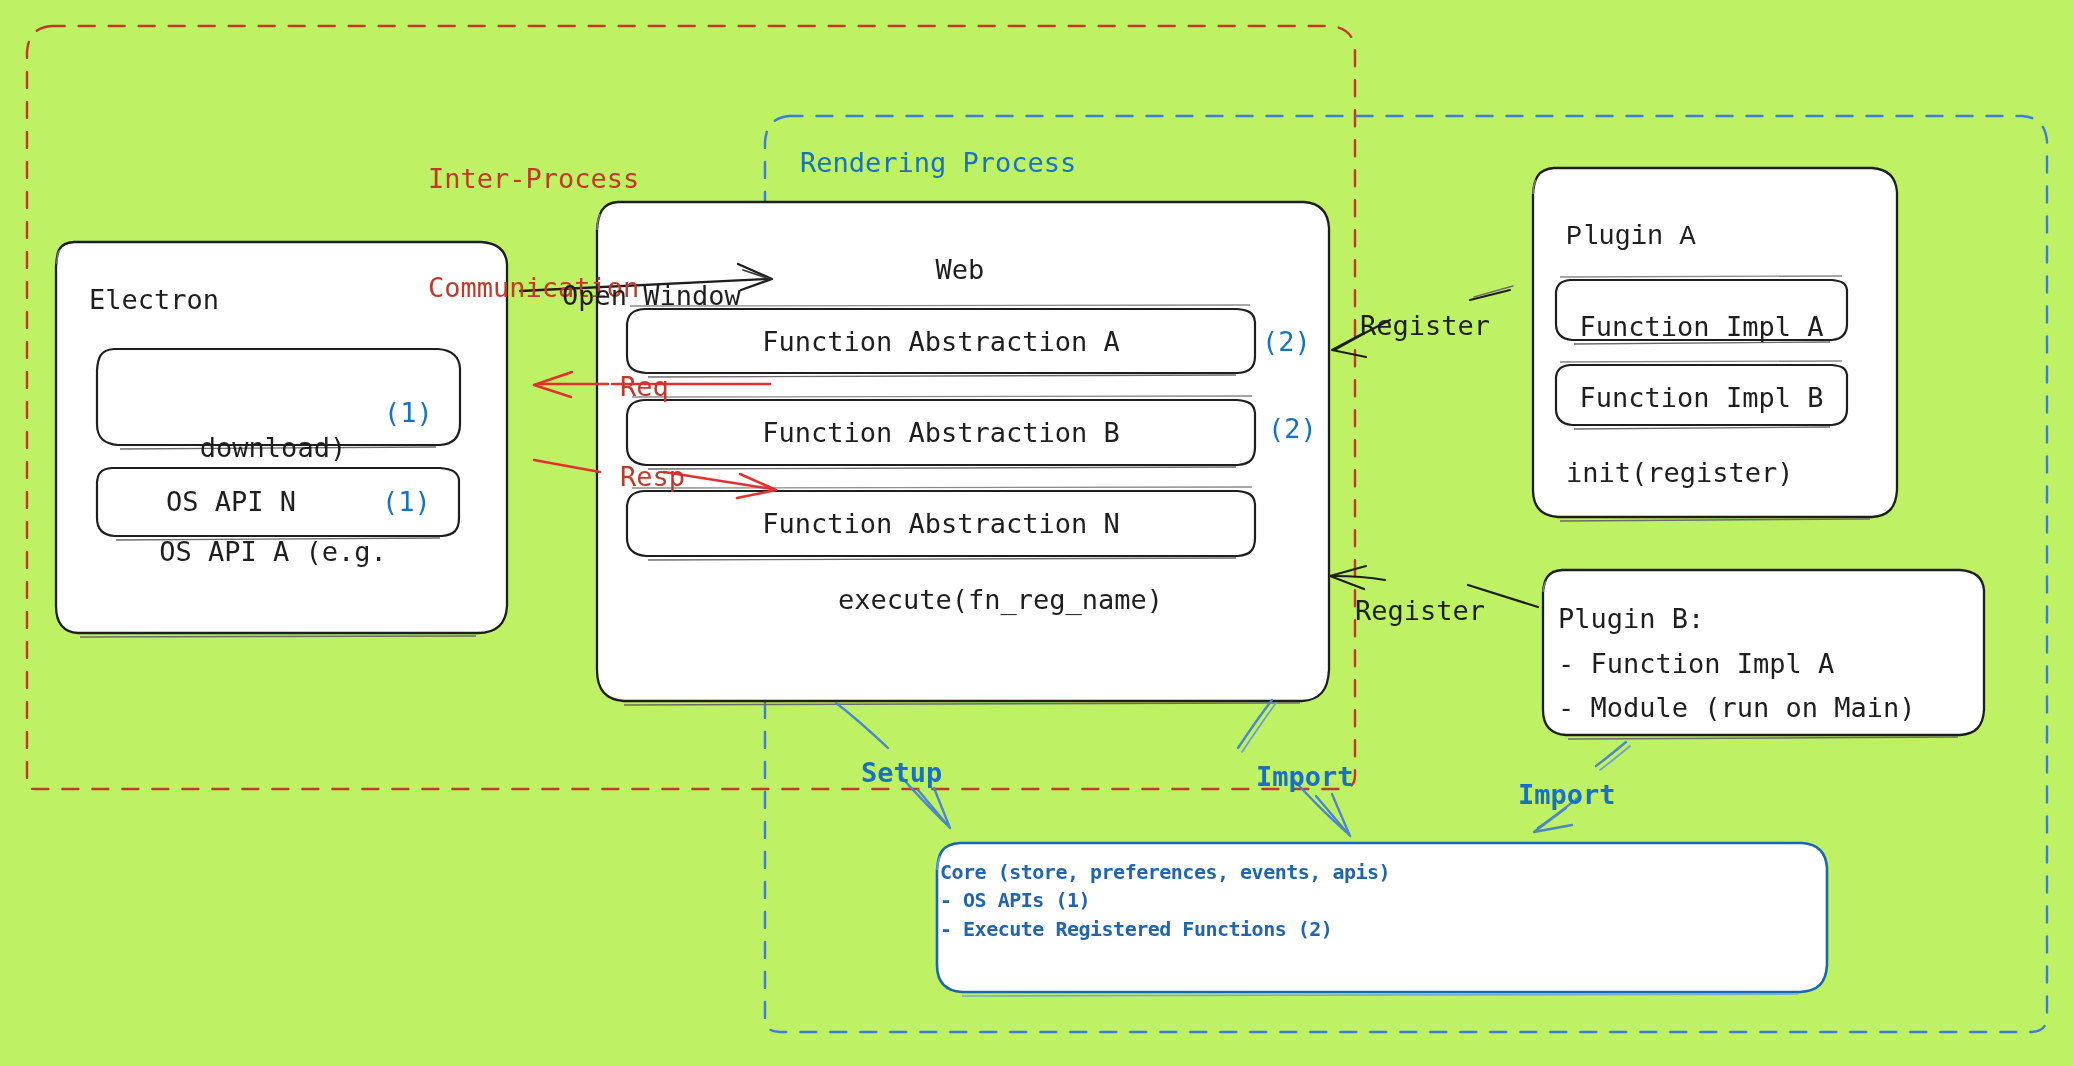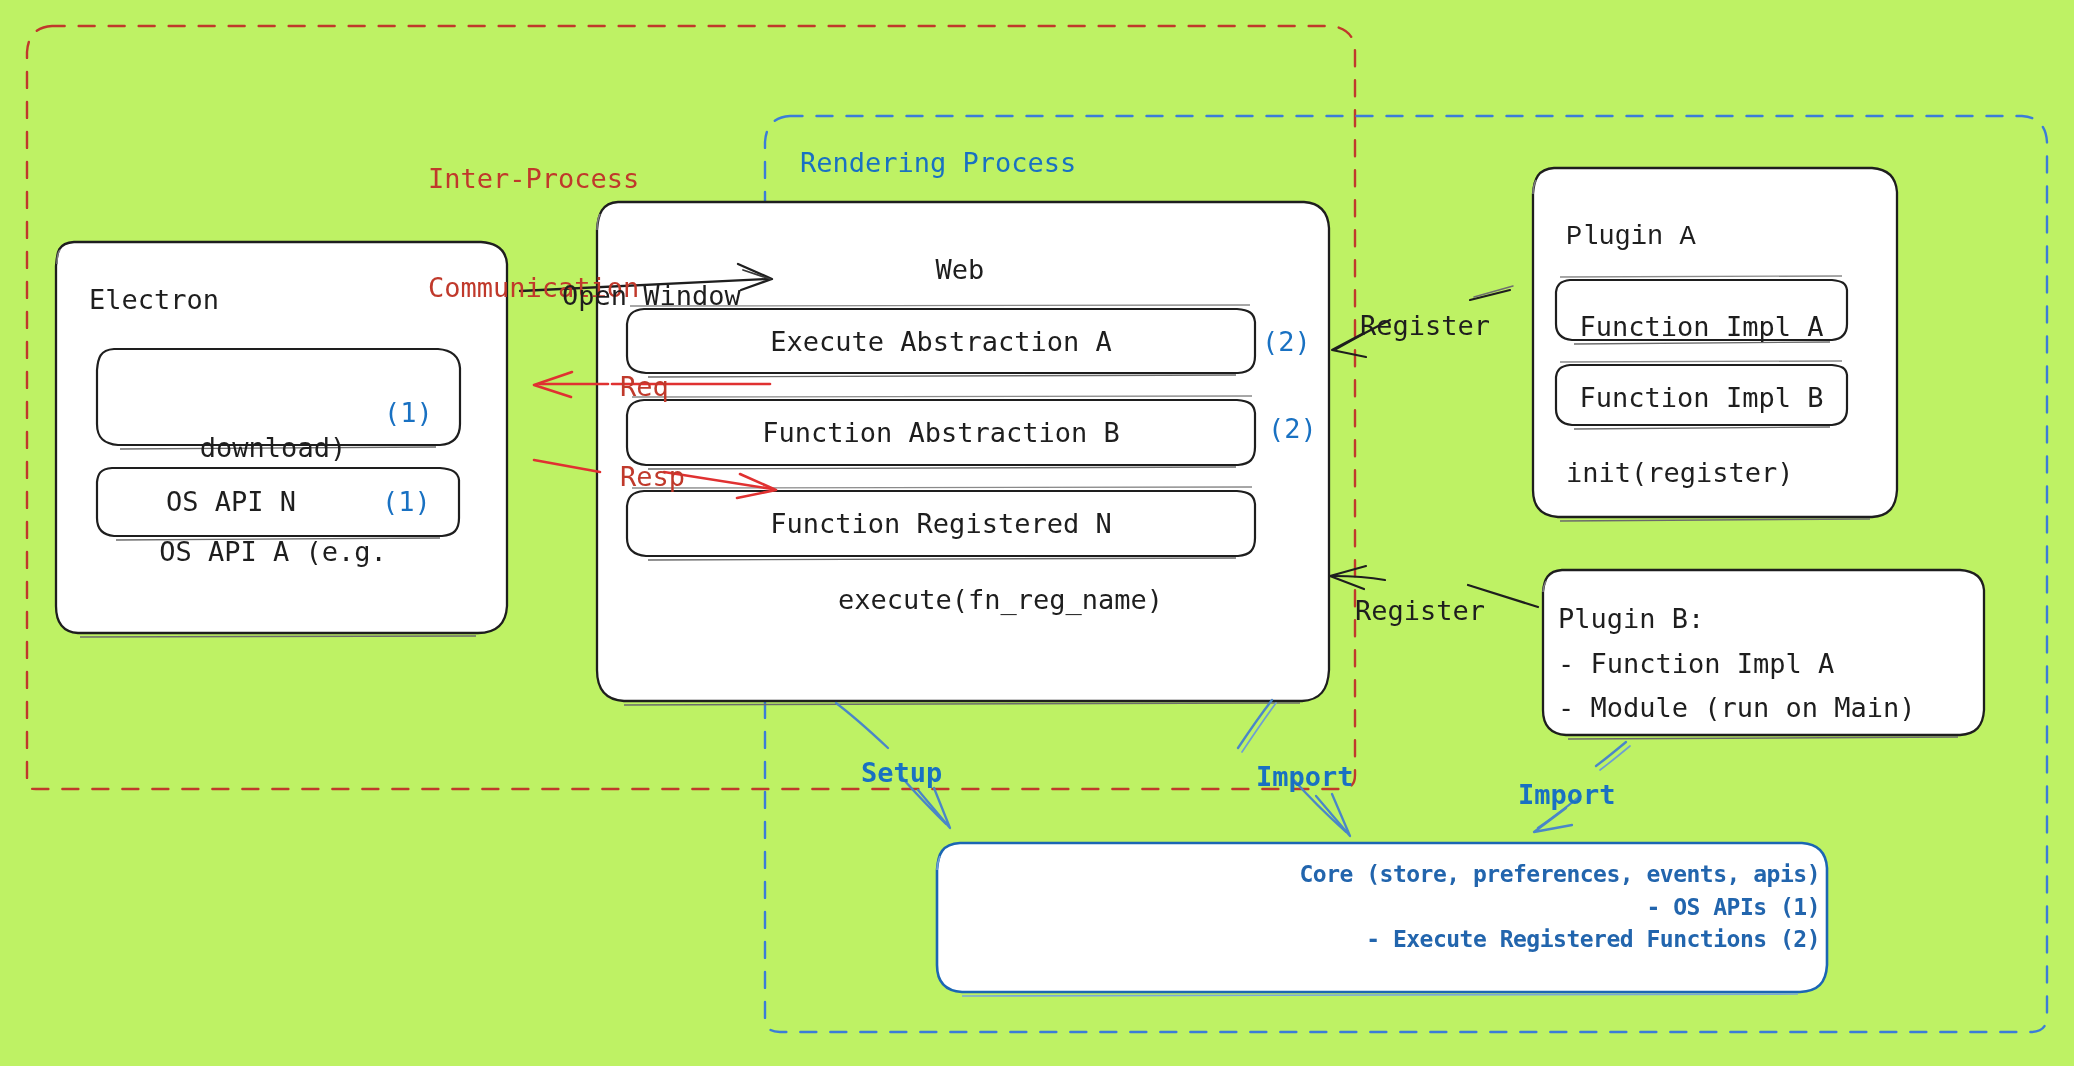--- a/index.html
+++ b/index.html
@@ -36,25 +36,25 @@
   }
   .t-lbl { font-size: 27px; }
   .t-box { font-size: 27px; }
   .blue  { color: #1971c2; }
   .blue-strong { color: #1971c2; font-weight: bold; }
   .red-strong  { color: #c0392b; }
   .center { text-align: center; }
   .core-text {
     font-family: "DejaVu Sans Mono", monospace;
     font-weight: bold;
-    font-size: 23px;
+    font-size: 20px;
     color: #2265ad;
     letter-spacing: -0.5px;
     line-height: 1.42;
-    text-align: right;
+    text-align: left;
   }
   .ipc-label {
     font-size: 27px;
     color: #c0392b;
     line-height: 1.35;
   }
 </style>
 </head>
 <body>
 
@@ -241,27 +241,27 @@
   <div class="node-text t-box blue" style="left:382px; top:485px;">(1)</div>
 
   <div class="node-text t-lbl" style="left:562px; top:279px;">Open Window</div>
 
   <div class="node-text t-lbl red-strong" style="left:620px; top:370px;">Req</div>
 
   <div class="node-text t-lbl red-strong" style="left:620px; top:460px;">Resp</div>
 
   <div class="node-text t-box center" style="left:860px; top:253px; width:200px;">Web</div>
 
-  <div class="node-text t-box center" style="left:636px; top:325px; width:610px;">Execute Abstraction A</div>
+  <div class="node-text t-box center" style="left:636px; top:325px; width:610px;">Function Abstraction A</div>
   <div class="node-text t-box blue" style="left:1262px; top:325px;">(2)</div>
 
   <div class="node-text t-box center" style="left:636px; top:416px; width:610px;">Function Abstraction B</div>
   <div class="node-text t-box blue" style="left:1268px; top:412px;">(2)</div>
 
-  <div class="node-text t-box center" style="left:636px; top:507px; width:610px;">Function Registered N</div>
+  <div class="node-text t-box center" style="left:636px; top:507px; width:610px;">Function Abstraction N</div>
 
   <div class="node-text t-box" style="left:838px; top:583px;">execute(fn_reg_name)</div>
 
   <div class="node-text t-lbl" style="left:1360px; top:309px;">Register</div>
 
   <div class="node-text t-lbl" style="left:1355px; top:594px;">Register</div>
 
   <div class="node-text t-box" style="left:1566px; top:220px;font-family:Liberation Mono, monospace;">Plugin A</div>
 
   <div class="node-text t-box center" style="left:1560px; top:296px; width:283px;margin-top:14px;">Function Impl A</div>

